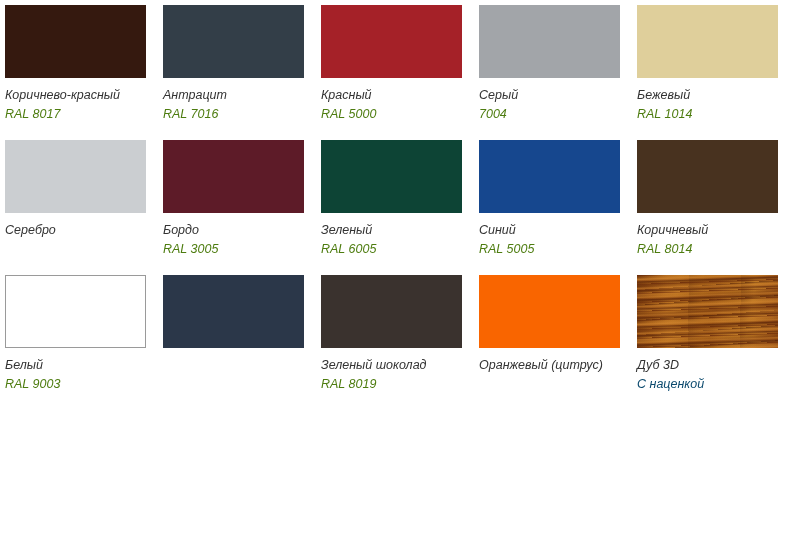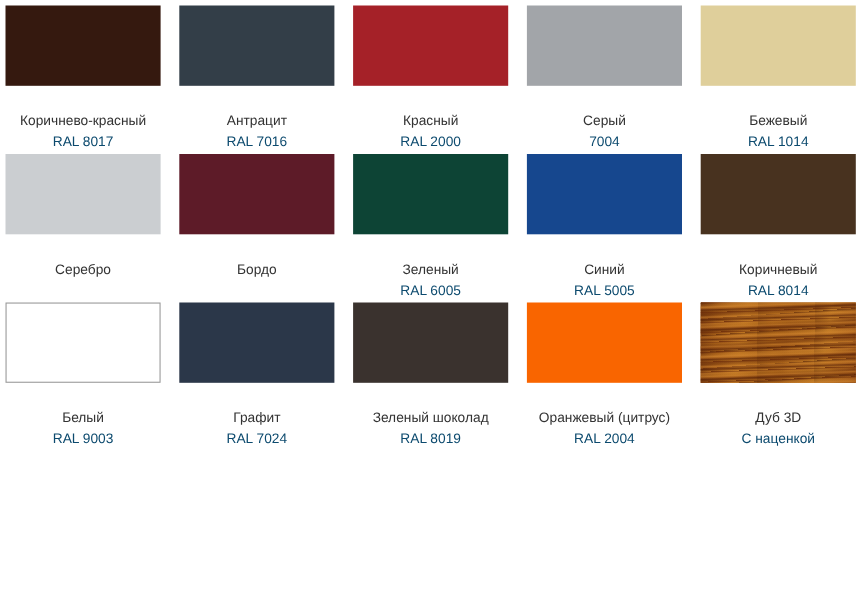--- a/index.html
+++ b/index.html
@@ -77,35 +77,35 @@
         rgba(60, 22, 5, 0.20) 0px,
         rgba(60, 22, 5, 0.0) 14px,
         rgba(214, 138, 50, 0.18) 30px,
         rgba(214, 138, 50, 0.0) 52px
       ),
       linear-gradient(100deg, #8e4a12 0%, #b9711f 28%, #a05b16 55%, #c07a24 78%, #8a4510 100%);
   }
 
   .swatch-caption {
     width: 141px;
-    text-align: center;
-    padding-top: 23px;
+    padding-top: 8px;
     box-sizing: border-box;
+    font-style: italic;
   }
 
   .caption-line {
     display: block;
     font-size: 12.5px;
     line-height: 19px;
     color: #333333;
     white-space: nowrap;
   }
 
   .caption-line.code {
-    color: #0c4a6e;
+    color: #4d7c0f;
   }
 
   .caption-line.surcharge {
     color: #0c4a6e;
   }
 </style>
 </head>
 <body>
 
 <div id="palette">
@@ -121,21 +121,21 @@
         <div class="swatch-chip" style="background-color: rgb(51, 62, 72);"></div>
         <div class="swatch-caption">
           <span class="caption-line name">Антрацит</span>
           <span class="caption-line code">RAL 7016</span>
         </div>
       </div>
       <div class="swatch-cell">
         <div class="swatch-chip" style="background-color: rgb(165, 33, 40);"></div>
         <div class="swatch-caption">
           <span class="caption-line name">Красный</span>
-          <span class="caption-line code">RAL 2000</span>
+          <span class="caption-line code">RAL 5000</span>
         </div>
       </div>
       <div class="swatch-cell">
         <div class="swatch-chip" style="background-color: rgb(162, 165, 169);"></div>
         <div class="swatch-caption">
           <span class="caption-line name">Серый</span>
           <span class="caption-line code">7004</span>
         </div>
       </div>
       <div class="swatch-cell">
@@ -148,20 +148,21 @@
       <div class="swatch-cell">
         <div class="swatch-chip" style="background-color: rgb(203, 206, 209);"></div>
         <div class="swatch-caption">
           <span class="caption-line name">Серебро</span>
         </div>
       </div>
       <div class="swatch-cell">
         <div class="swatch-chip" style="background-color: rgb(93, 27, 40);"></div>
         <div class="swatch-caption">
           <span class="caption-line name">Бордо</span>
+          <span class="caption-line code">RAL 3005</span>
         </div>
       </div>
       <div class="swatch-cell">
         <div class="swatch-chip" style="background-color: rgb(13, 68, 53);"></div>
         <div class="swatch-caption">
           <span class="caption-line name">Зеленый</span>
           <span class="caption-line code">RAL 6005</span>
         </div>
       </div>
       <div class="swatch-cell">
@@ -180,37 +181,32 @@
       </div>
       <div class="swatch-cell">
         <div class="swatch-chip bordered" style="background-color: rgb(255, 255, 255);"></div>
         <div class="swatch-caption">
           <span class="caption-line name">Белый</span>
           <span class="caption-line code">RAL 9003</span>
         </div>
       </div>
       <div class="swatch-cell">
         <div class="swatch-chip" style="background-color: rgb(43, 55, 73);"></div>
-        <div class="swatch-caption">
-          <span class="caption-line name">Графит</span>
-          <span class="caption-line code">RAL 7024</span>
-        </div>
       </div>
       <div class="swatch-cell">
         <div class="swatch-chip" style="background-color: rgb(58, 50, 46);"></div>
         <div class="swatch-caption">
           <span class="caption-line name">Зеленый шоколад</span>
           <span class="caption-line code">RAL 8019</span>
         </div>
       </div>
       <div class="swatch-cell">
         <div class="swatch-chip" style="background-color: rgb(249, 101, 0);"></div>
         <div class="swatch-caption">
           <span class="caption-line name">Оранжевый (цитрус)</span>
-          <span class="caption-line code">RAL 2004</span>
         </div>
       </div>
       <div class="swatch-cell">
         <div class="swatch-chip wood"></div>
         <div class="swatch-caption">
           <span class="caption-line name">Дуб 3D</span>
           <span class="caption-line surcharge">С наценкой</span>
         </div>
       </div>
     </div>

